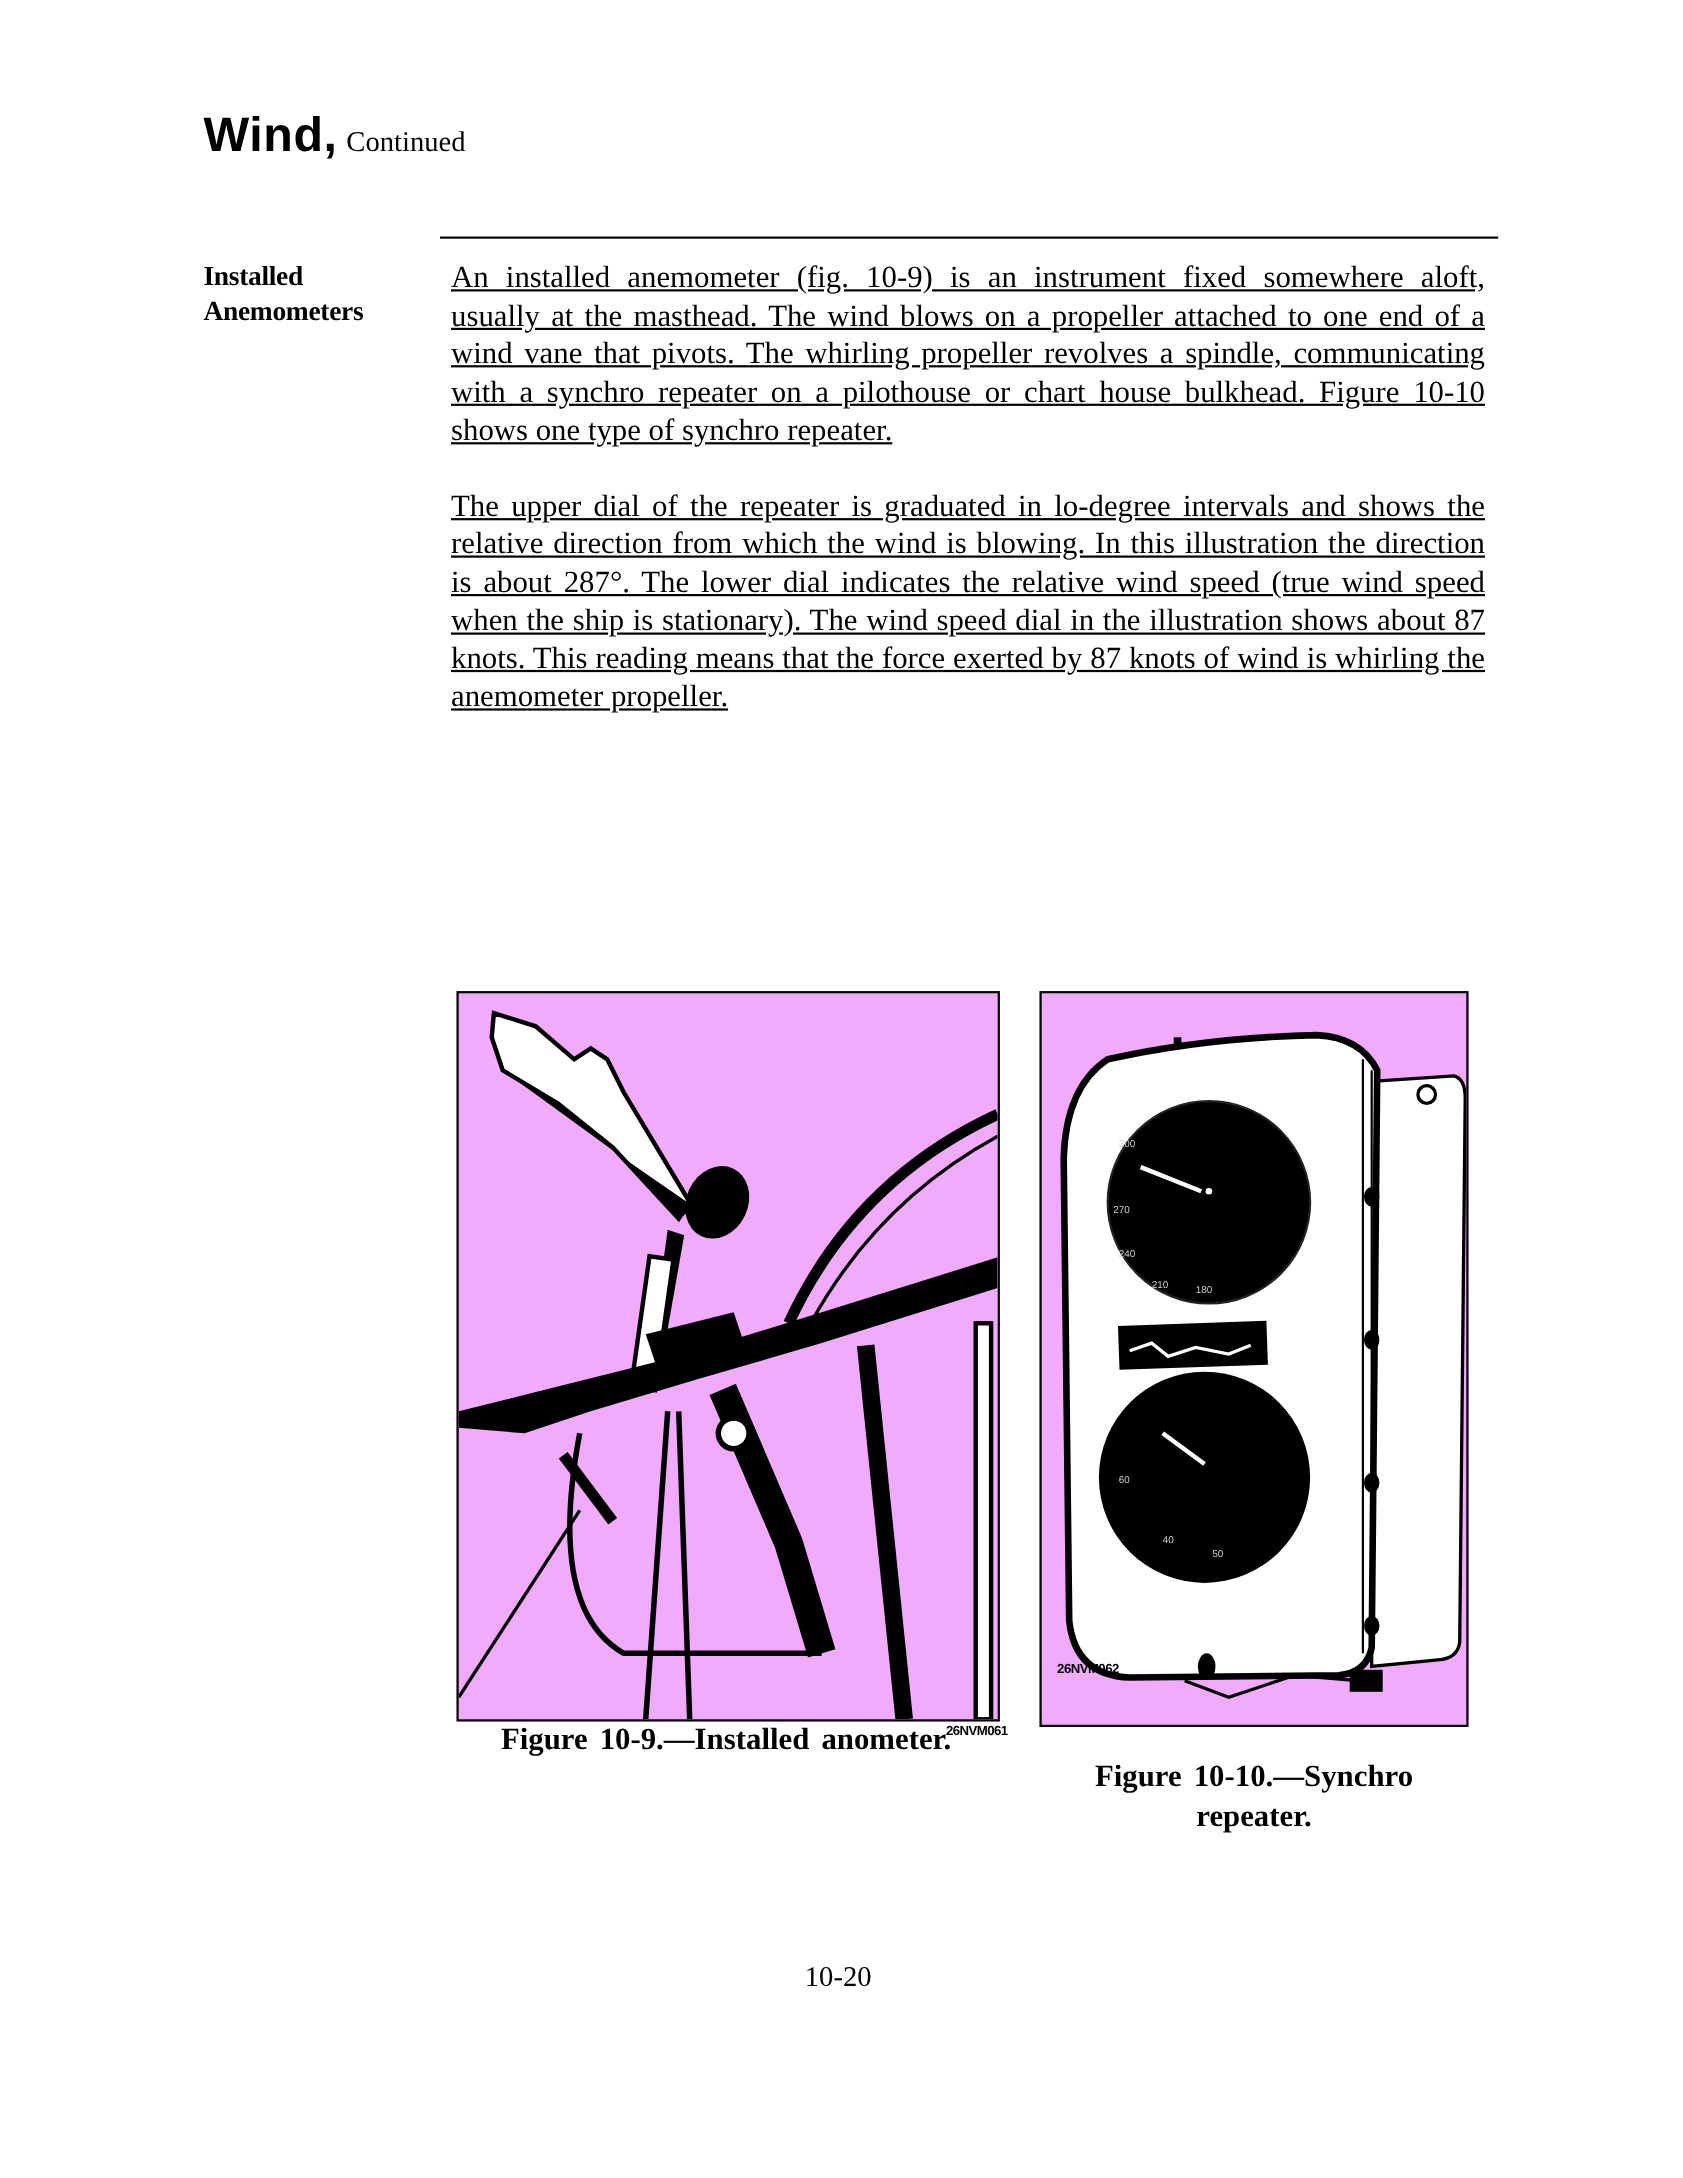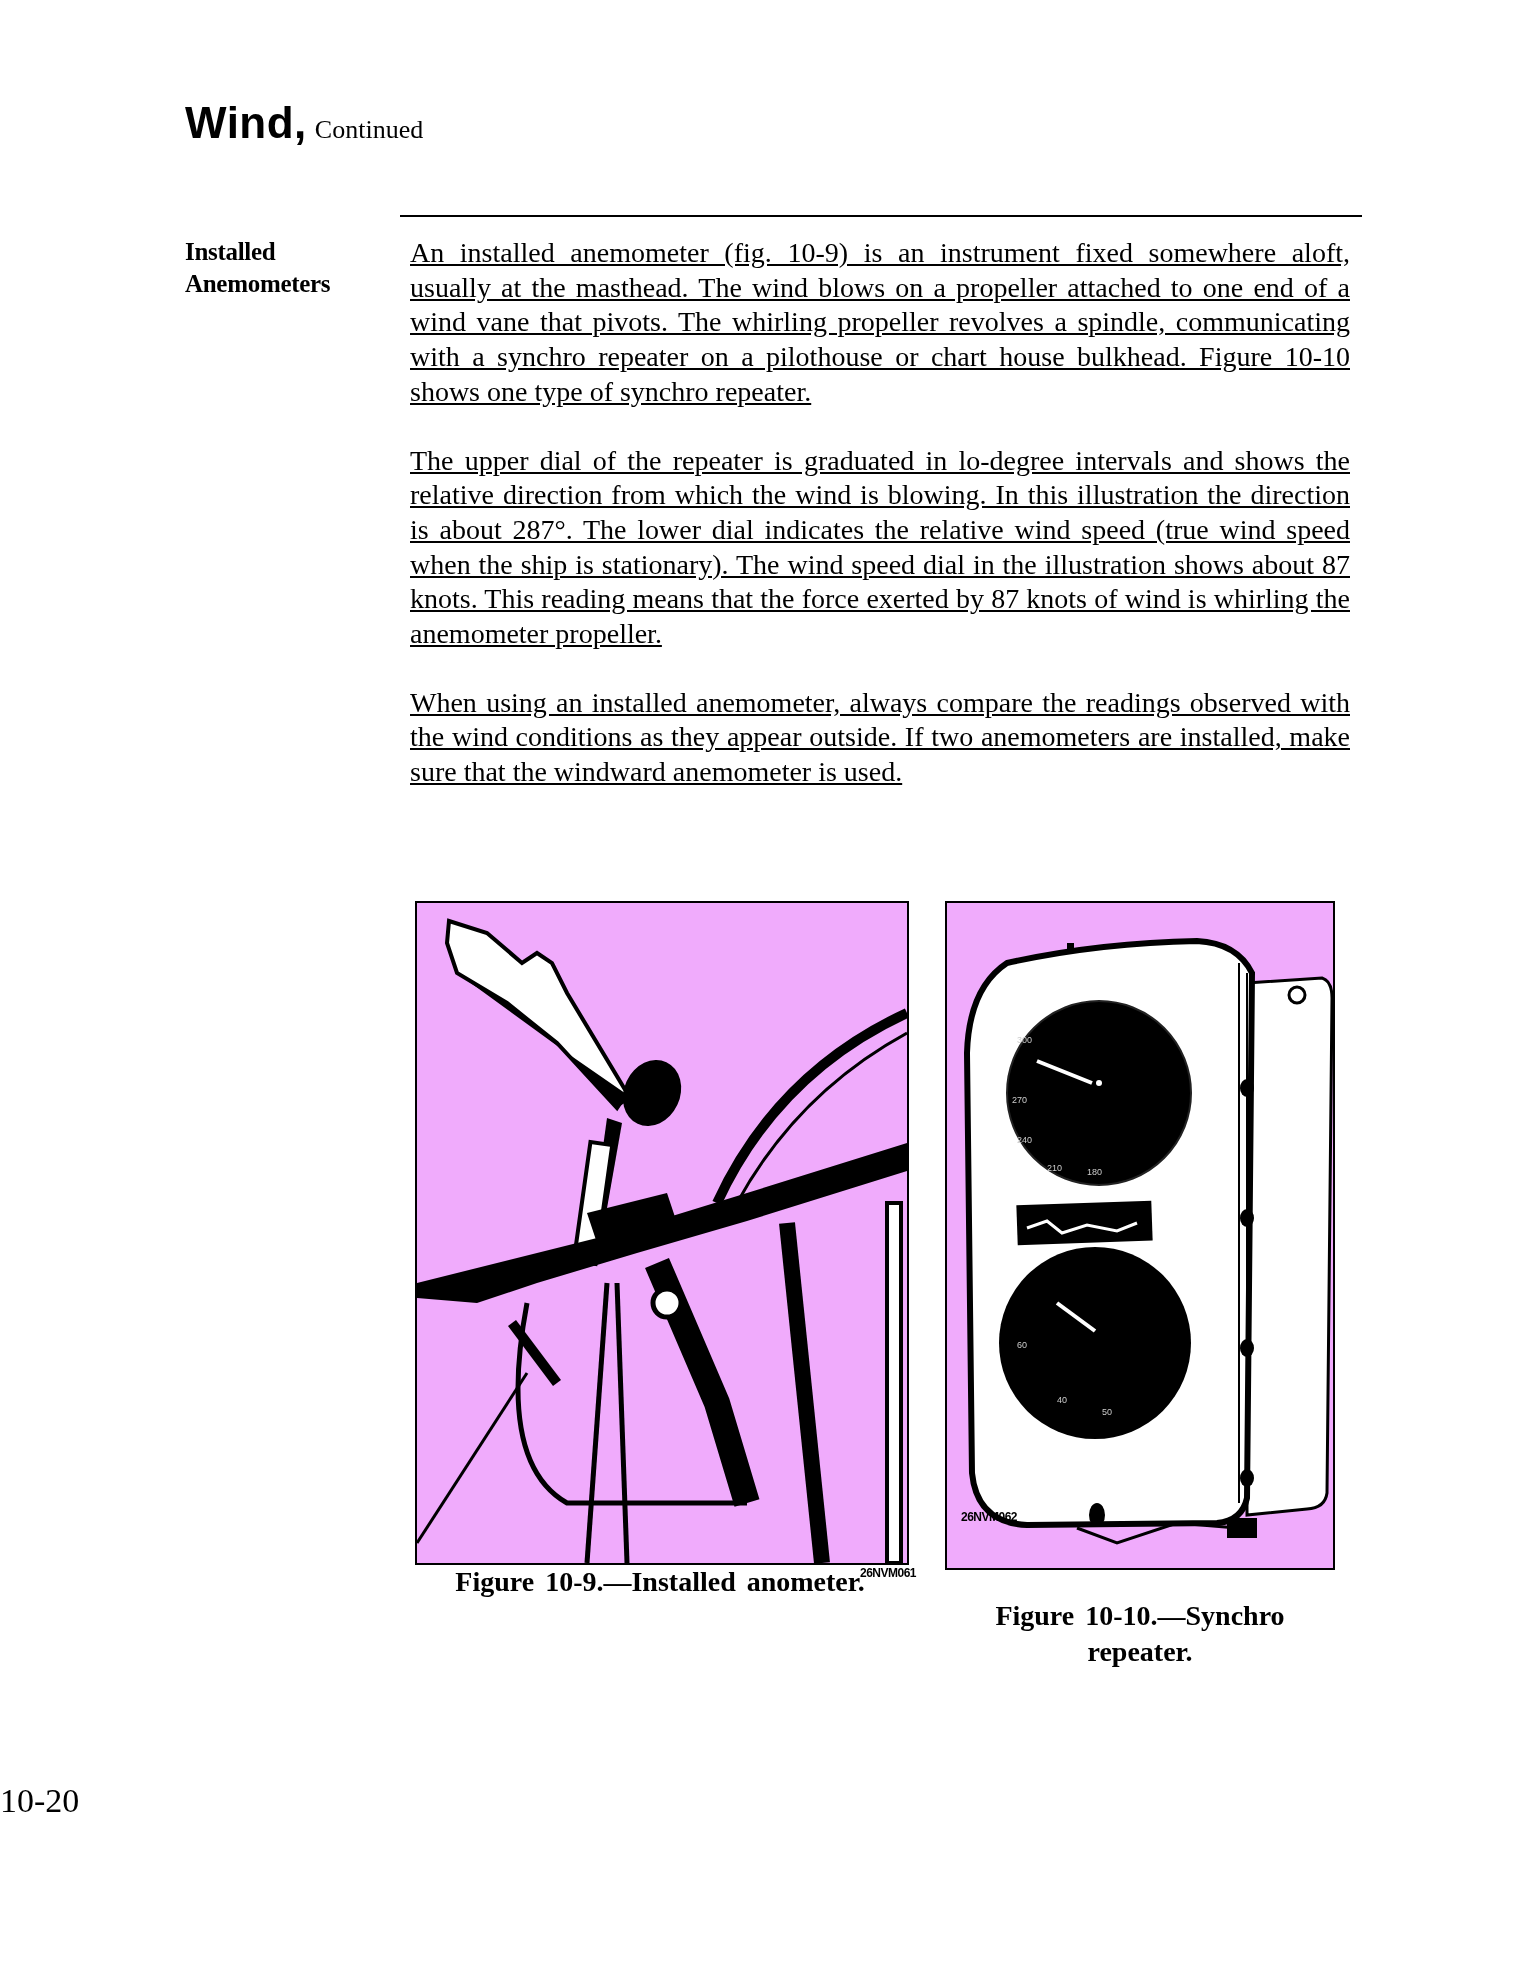--- a/index.html
+++ b/index.html
@@ -44,43 +44,42 @@
   }
   .fig1-code { left: 860px; top: 1566px; }
   .fig2-code { left: 14px; bottom: 44px; }
   .caption {
     position: absolute; font-family: "Liberation Serif", serif; font-weight: bold;
     font-size: 28px; line-height: 36px; text-align: center; word-spacing: 4px;
   }
   .cap1 { left: 420px; top: 1564px; width: 480px; }
   .cap2 { left: 950px; top: 1598px; width: 380px; }
   .page-number {
-    position: absolute; left: 0; width: 1524px; top: 1782px; text-align: left;
-    font-family: "Liberation Serif", serif; font-size: 34px;
+    position: absolute; left: 0; width: 1524px; top: 1782px; text-align: center;
+    font-family: "Liberation Serif", serif; font-size: 26px;
   }
   svg { display: block; }
 </style>
 </head>
 <body>
 
 <div class="heading">
   <span class="main">Wind,</span><span class="sub">Continued</span>
 </div>
 
 <div class="rule"></div>
 
 <div class="side-label">
   <div>Installed</div>
   <div>Anemometers</div>
 </div>
 
 <div class="body-text">
   <p class="para">An installed anemometer (fig. 10-9) is an instrument fixed somewhere aloft, usually at the masthead. The wind blows on a propeller attached to one end of a wind vane that pivots. The whirling propeller revolves a spindle, communicating with a synchro repeater on a pilothouse or chart house bulkhead. Figure 10-10 shows one type of synchro repeater.</p>
   <p class="para">The upper dial of the repeater is graduated in lo-degree intervals and shows the relative direction from which the wind is blowing. In this illustration the direction is about 287°. The lower dial indicates the relative wind speed (true wind speed when the ship is stationary). The wind speed dial in the illustration shows about 87 knots. This reading means that the force exerted by 87 knots of wind is whirling the anemometer propeller.</p>
-  <p class="para">When using an installed anemometer, always compare the readings observed with the wind conditions as they appear outside. If two anemometers are installed, make sure that the windward anemometer is used.</p>
 </div>
 
 <div class="figure fig1">
   <svg width="490" height="660" viewBox="0 0 490 660">
 
     <path d="M32 18 L70 30 L105 60 L120 50 L135 60 L150 90 L210 190 L200 205 L140 140 L90 100 L40 70 L30 40 Z" fill="#fff" stroke="#000" stroke-width="4"></path>
     <path d="M40 70 L90 100 L140 140 L200 205 L215 195 L150 150 L95 110 Z" fill="#000"></path>
 
     <ellipse cx="235" cy="190" rx="28" ry="34" fill="#000" transform="rotate(25 235 190)"></ellipse>
 

